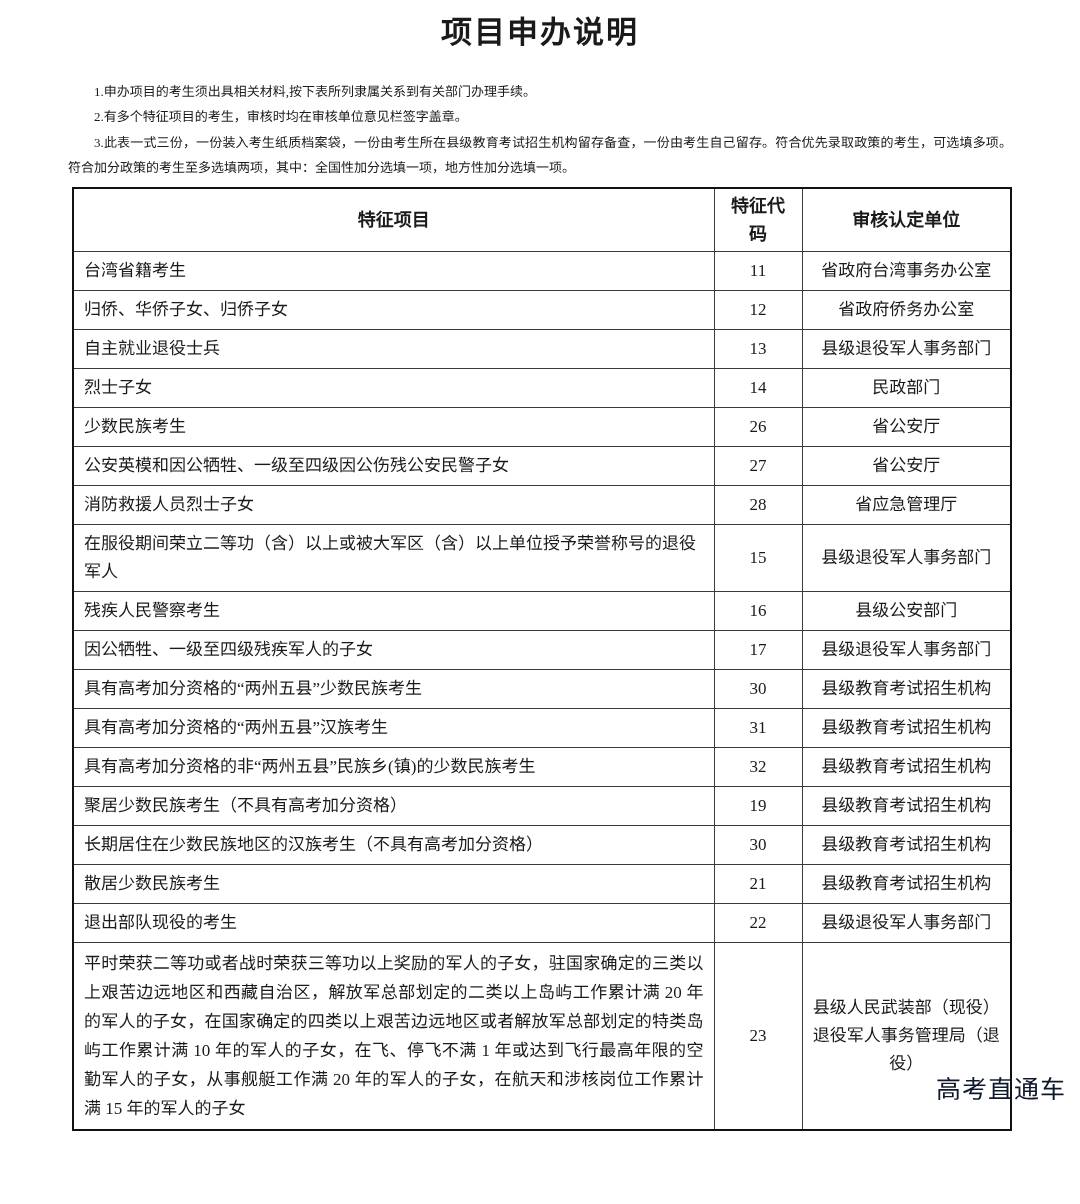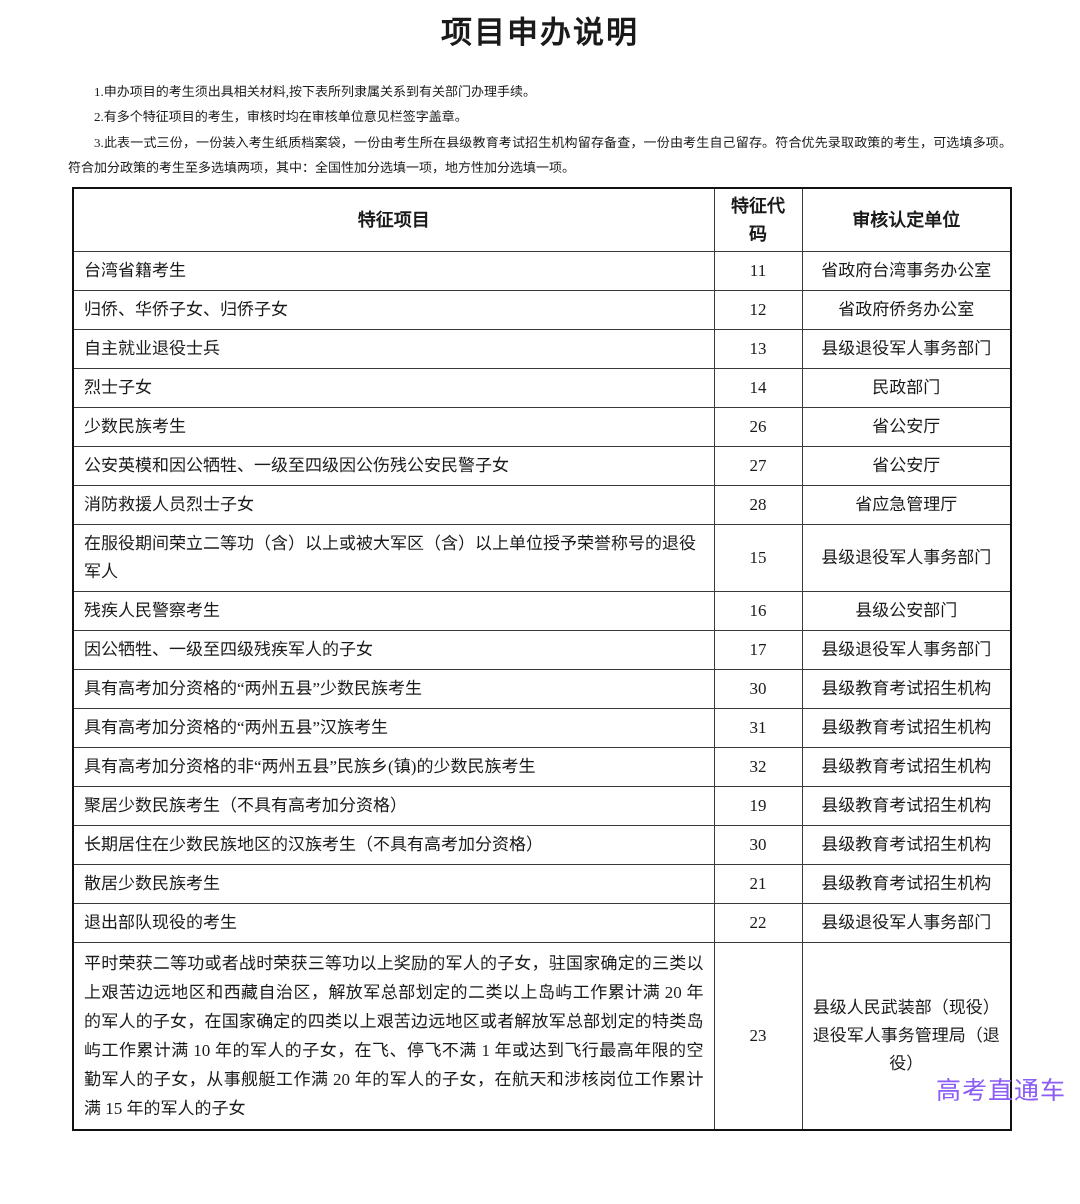--- a/index.html
+++ b/index.html
@@ -90,22 +90,22 @@
   }
   
   table.feature-table {
     border: 2px solid #111;
   }
   .watermark {
     position: absolute;
     right: 14px;
     bottom: 14px;
     font-size: 25px;
-    color: #8b5cf6;
-    font-family: Liberation Serif, serif;
+    color: #0f172a;
+    font-family: Liberation Mono, monospace;
     letter-spacing: 1px;
     user-select: none;
     pointer-events: none;
   }
 </style>
 </head>
 <body>
 
 <div class="page">
 

